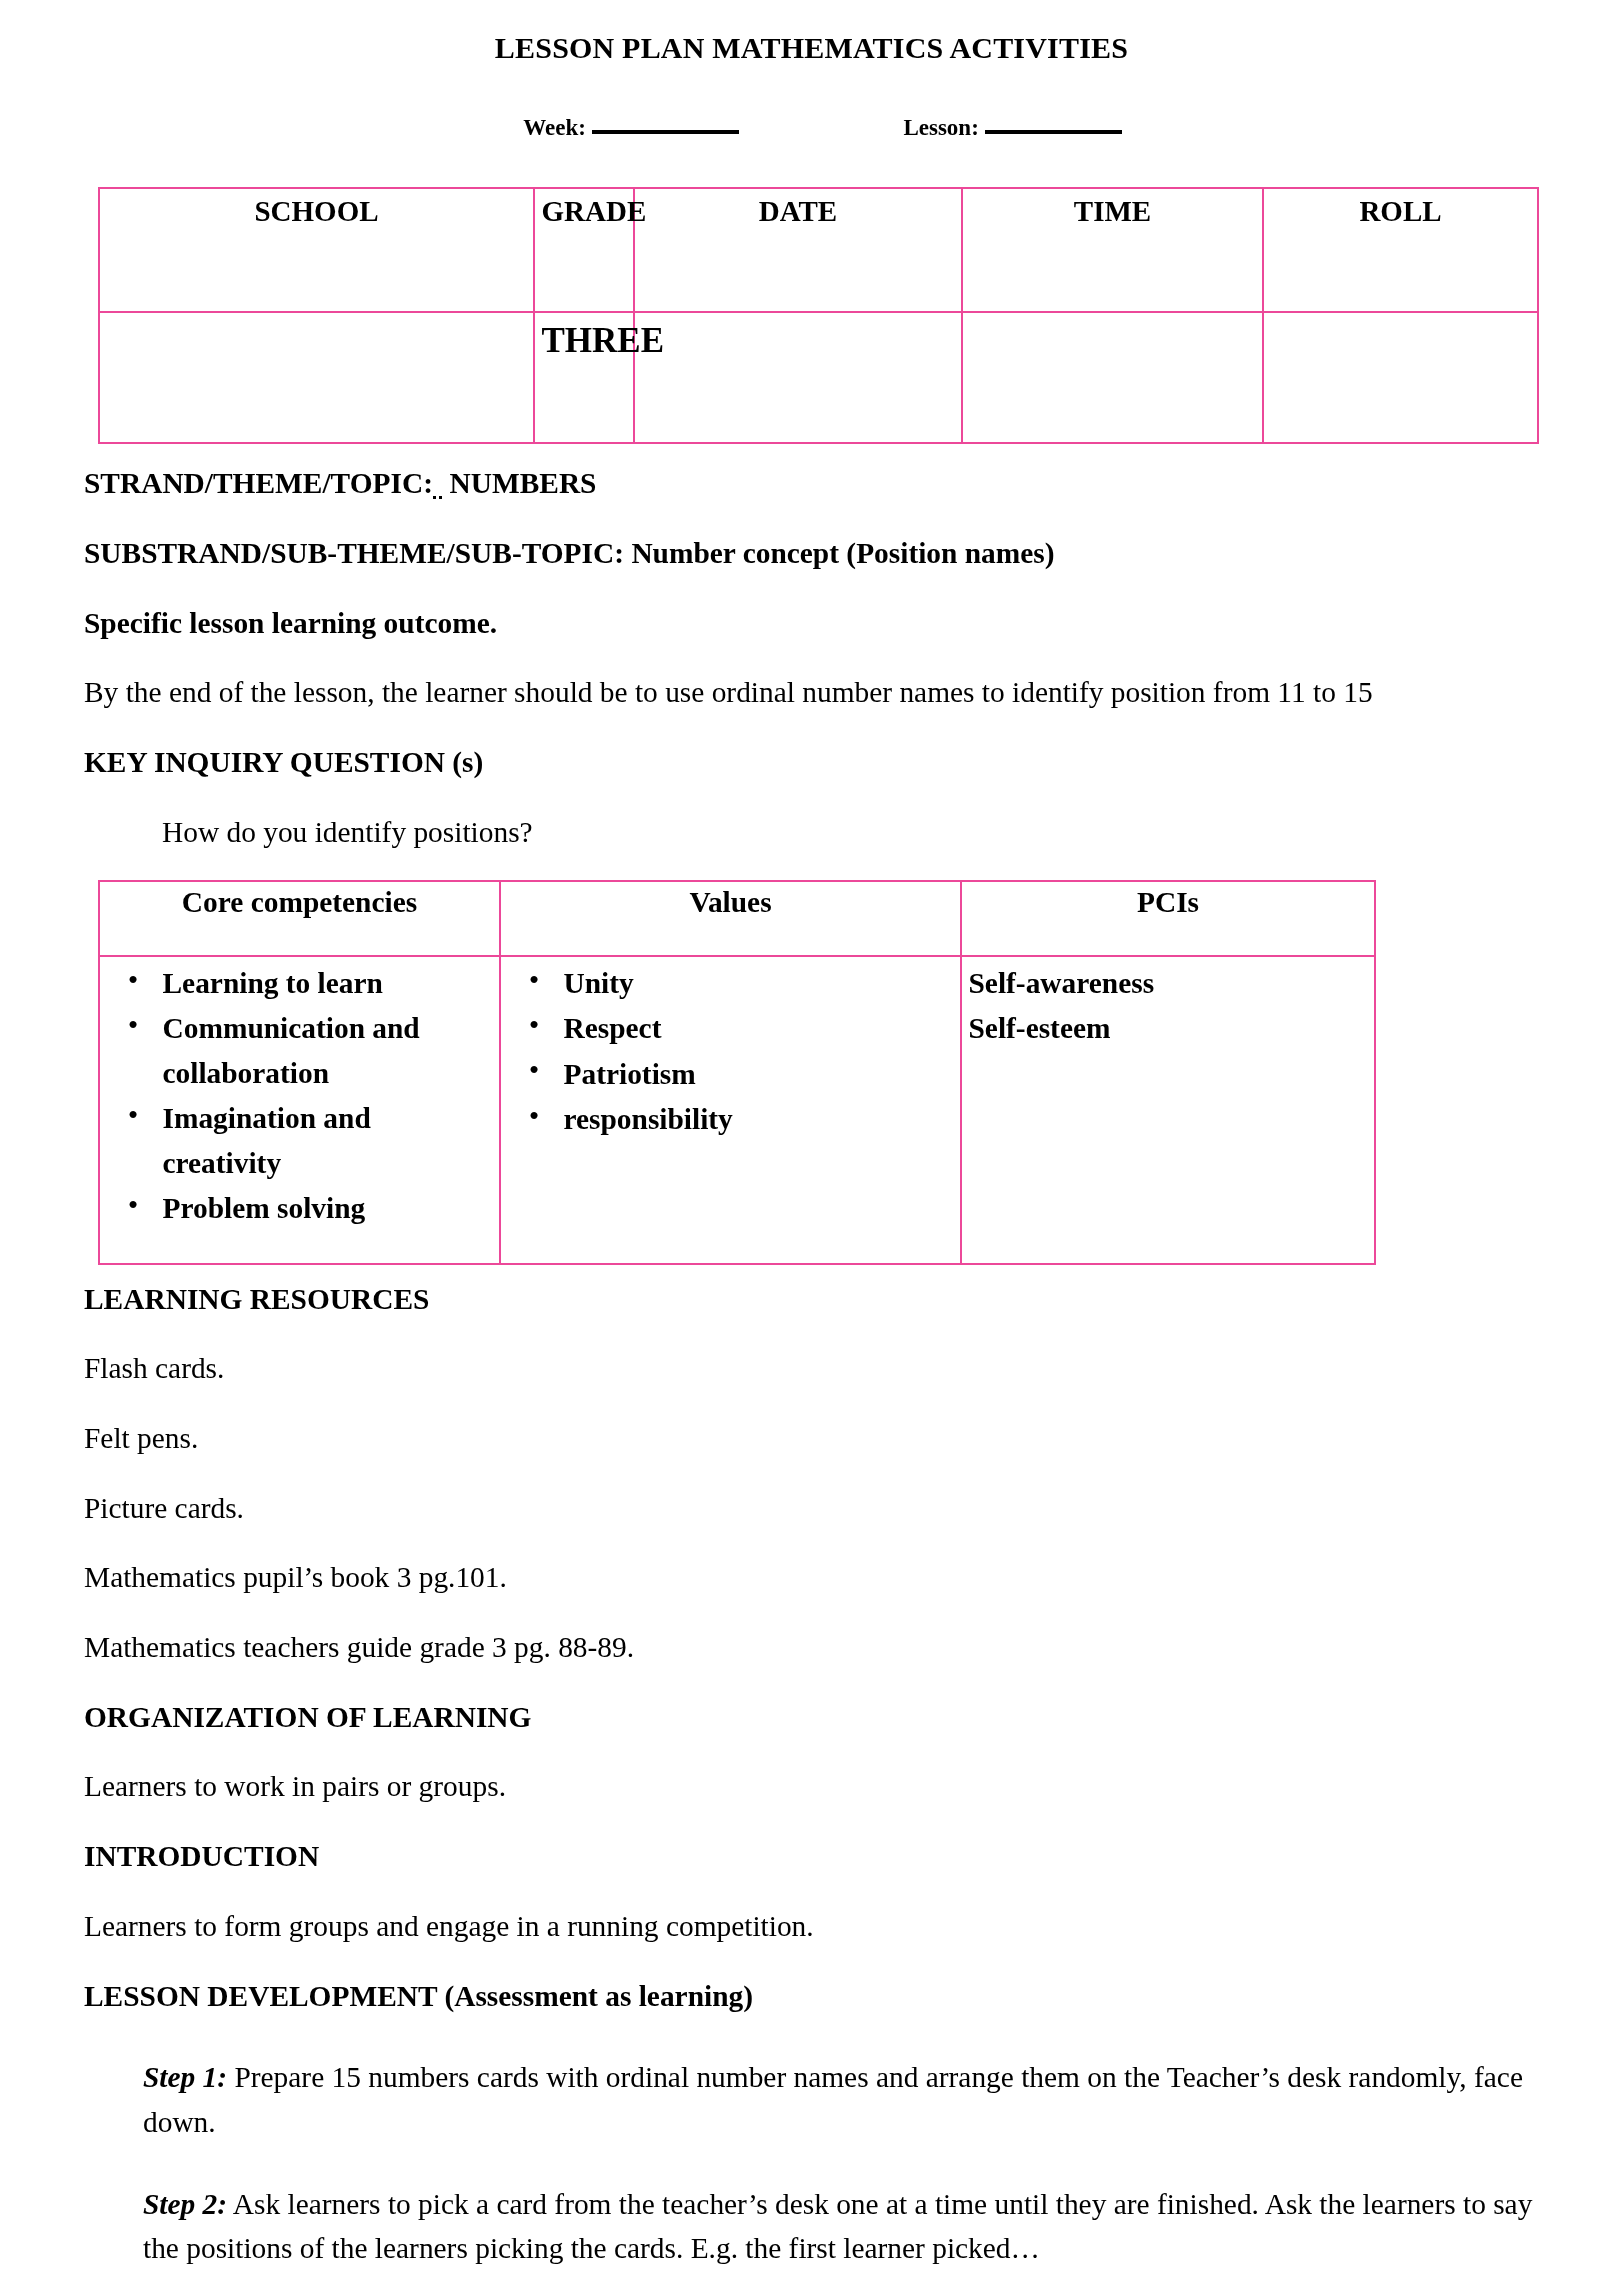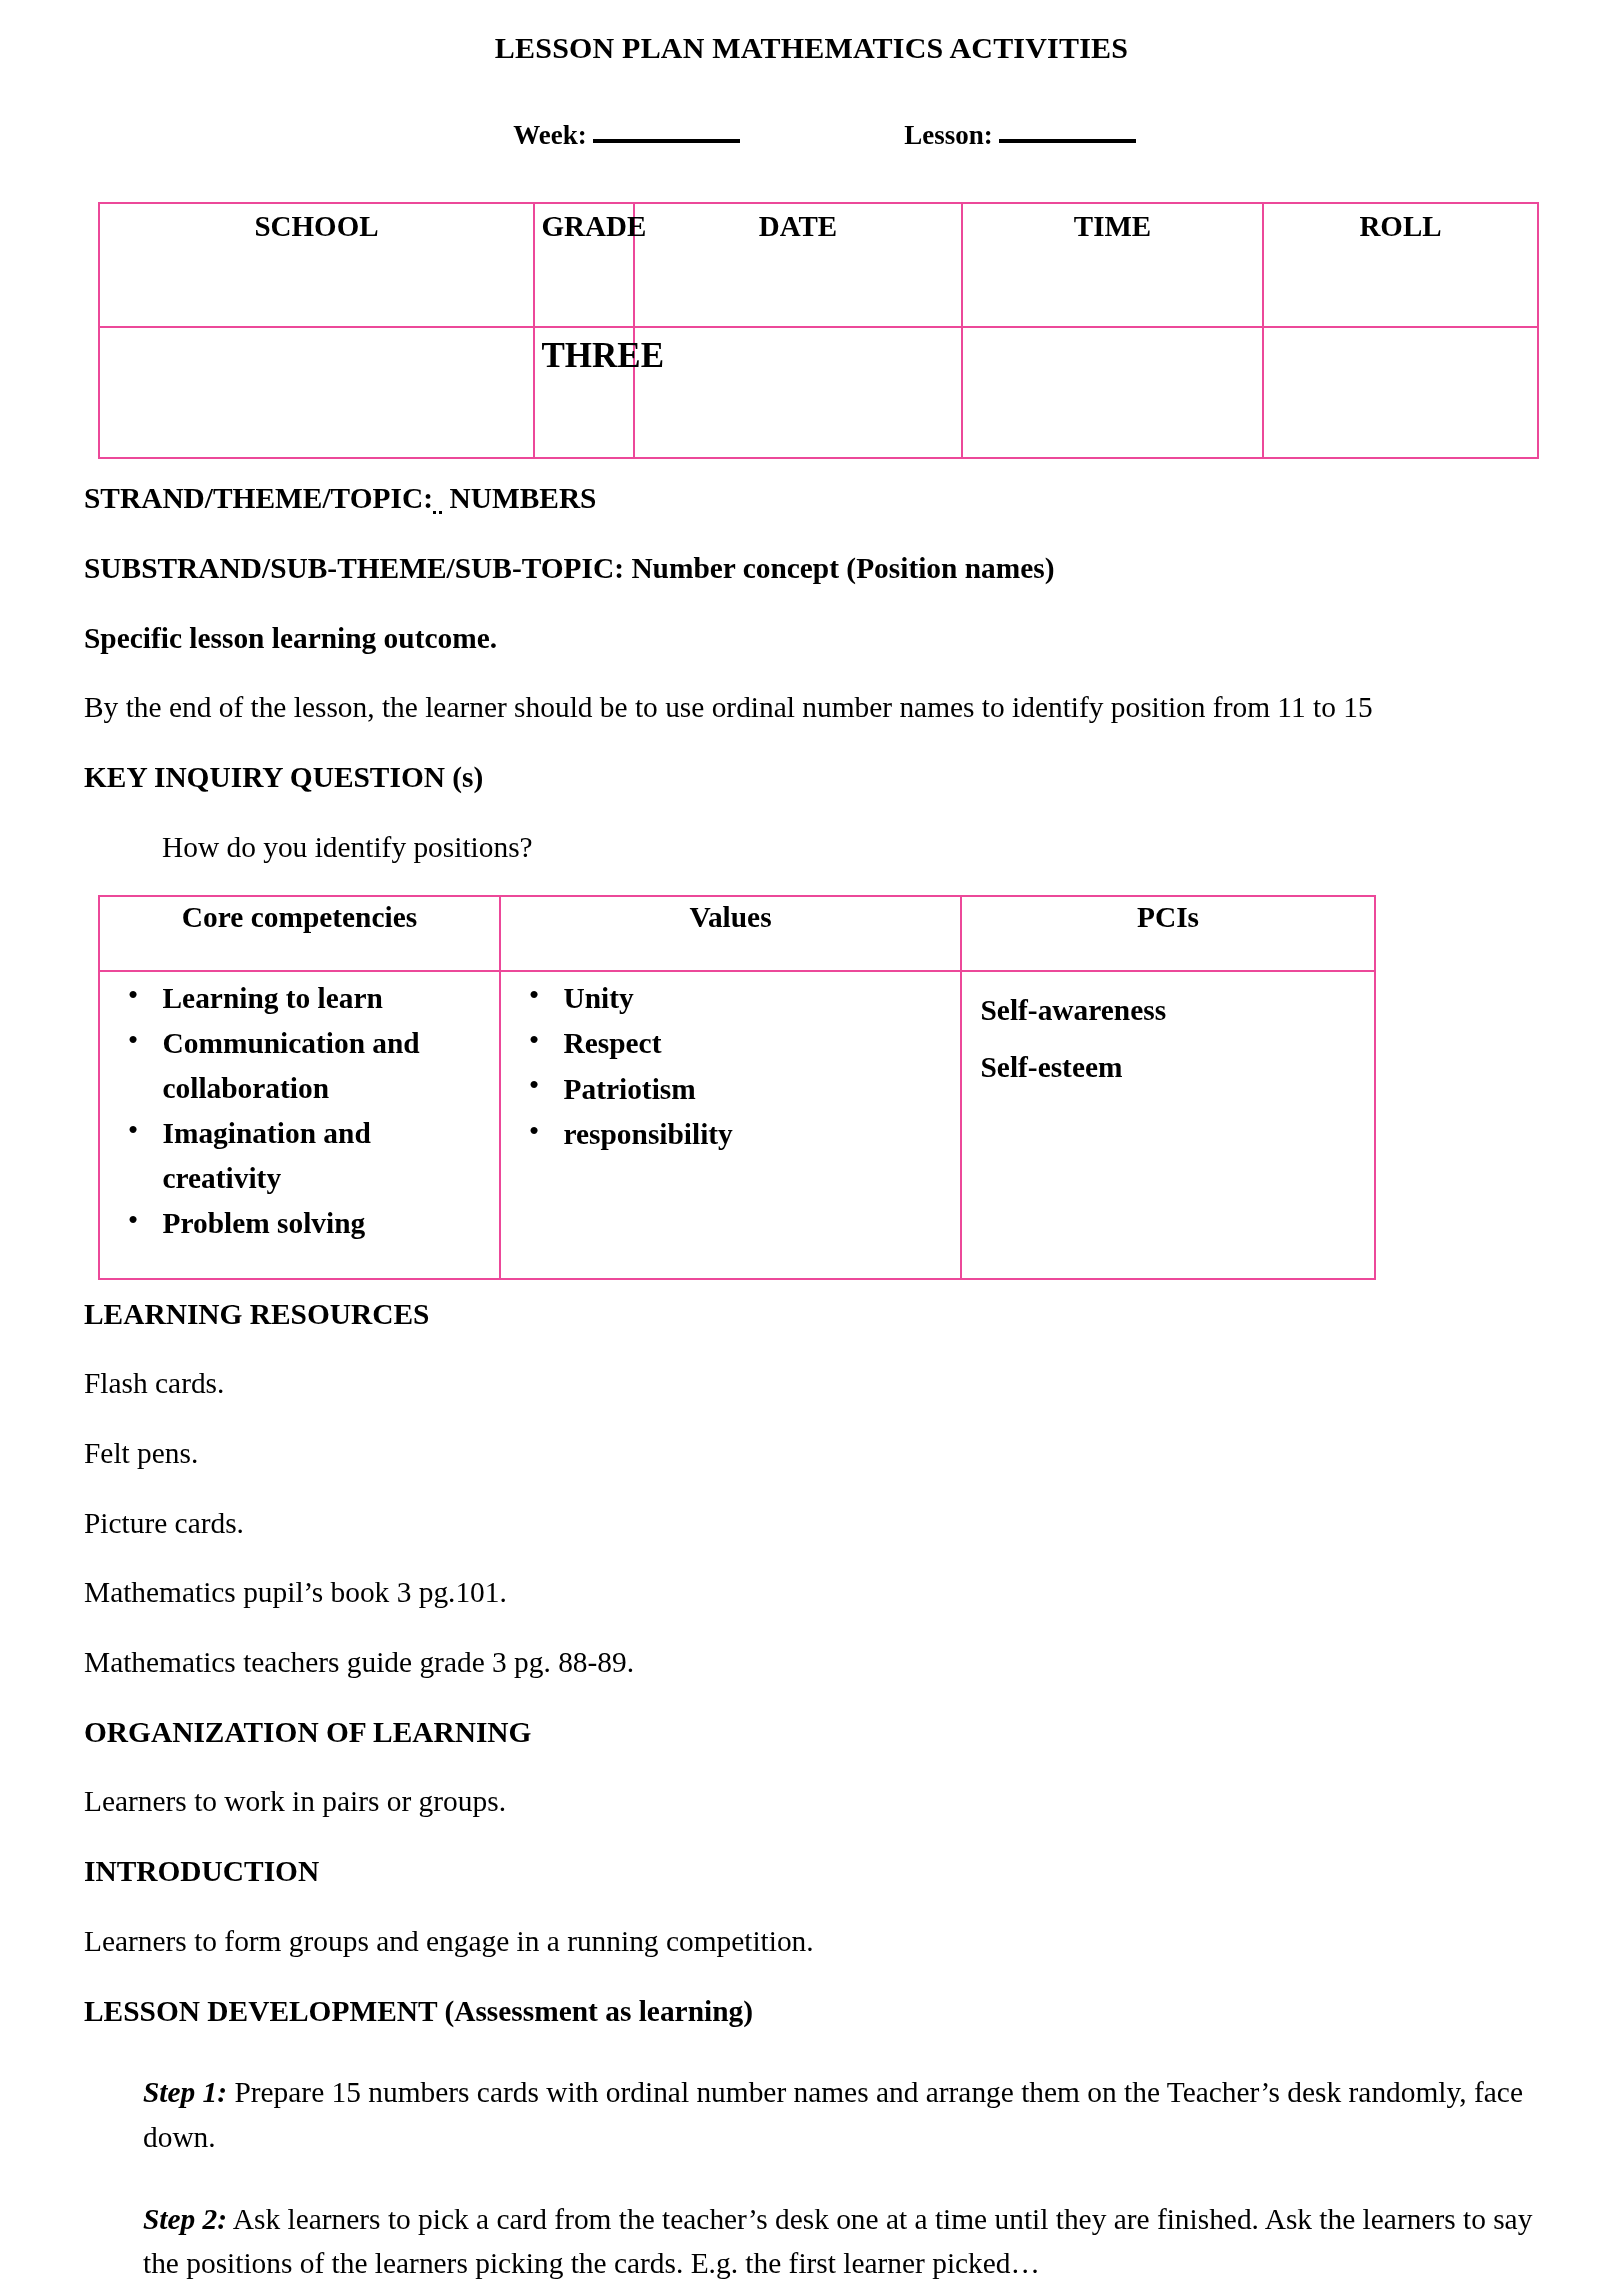--- a/index.html
+++ b/index.html
@@ -32,21 +32,21 @@
     line-height: 1.1;
     letter-spacing: 0.2px;
     padding-top: 31px;
   }
 
   
   .weeklesson {
     display: block;
     text-align: center;
     font-weight: bold;
-    font-size: 27px;
+    font-size: 23px;
     margin-top: 25px;
     white-space: pre;
   }
   .weeklesson .gap { display: inline-block; width: 164px; }
   .rule {
     display: inline-block;
     width: 147px;
     border-bottom: 4.6px solid #000;
     vertical-align: 1.3px;
     margin-left: 6.5px;
@@ -146,21 +146,21 @@
     position: relative;
     margin: 0 0 0.7px 0;
   }
   .comp-table ul li::before {
     content: "\2022";
     position: absolute;
     left: -34px;
     top: -1.3px;
     font-size: 26px;
   }
-  .pci-line { margin: 12px; }
+  .pci-line { margin: 0; }
 
   
   .step {
     margin-left: 143px;
     margin-right: 72px;
     font-size: 29.4px;
     line-height: 1.52;
     margin-top: 37px;
     text-align: left;
   }

